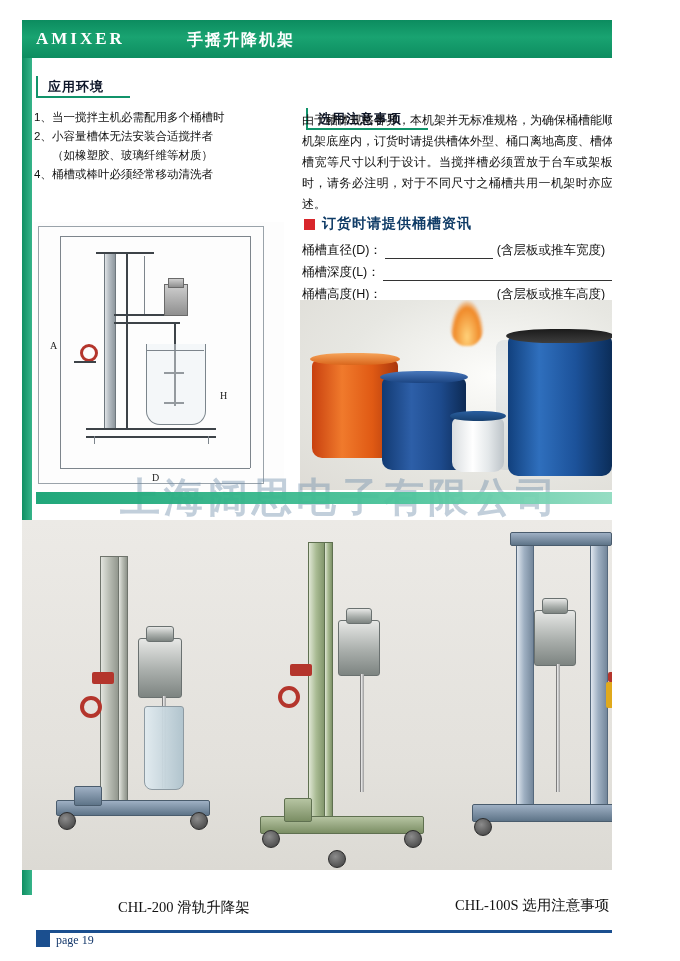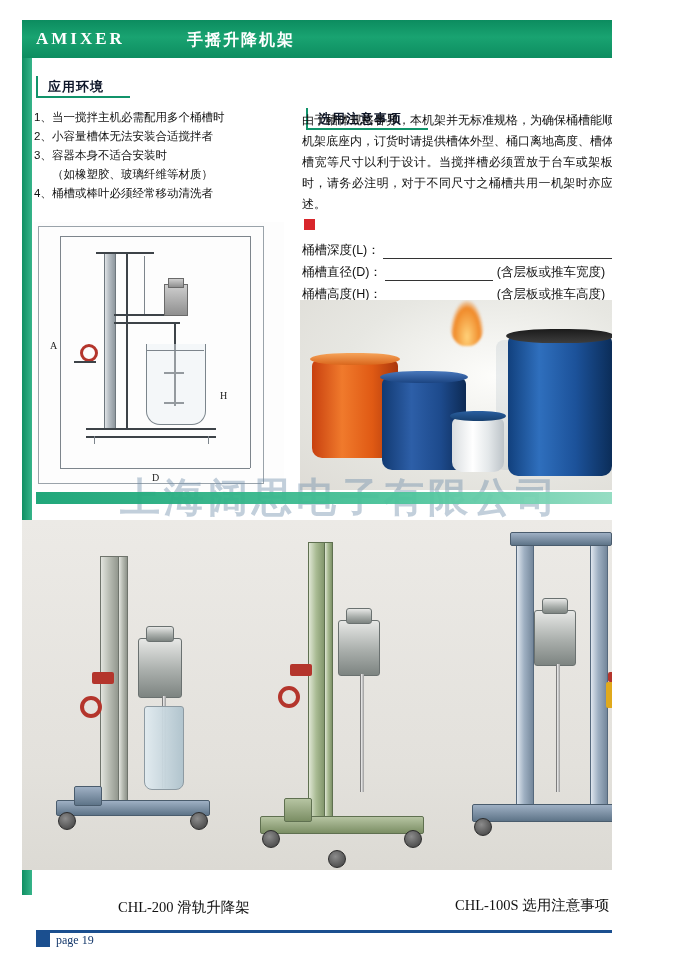--- a/index.html
+++ b/index.html
@@ -362,21 +362,20 @@
     <div class="brand">AMIXER</div>
     <div class="title">手摇升降机架</div>
   </div>
 
   <div class="sect-title" id="sect-env">应用环境</div>
   <div class="sect-title" id="sect-note">选用注意事项</div>
 
   <div class="env-list">
     <div>1、当一搅拌主机必需配用多个桶槽时</div>
     <div>2、小容量槽体无法安装合适搅拌者</div>
-    <div>3、容器本身不适合安装时</div>
     <div class="indent">（如橡塑胶、玻璃纤维等材质）</div>
     <div>4、桶槽或棒叶必须经常移动清洗者</div>
   </div>
 
   <div class="drawing">
     <div class="frame"></div>
 
     <div class="dl v" style="left:26px; top:14px; height:232px;"></div>
     <div class="dl h" style="left:26px; top:14px; width:190px;"></div>
     <div class="dl v" style="left:216px; top:14px; height:232px;"></div>
@@ -411,31 +410,32 @@
     <div class="dk h" style="left:40px; top:139px; width:22px;"></div>
 
     <div class="dim-label" style="left:16px; top:118px;">A</div>
     <div class="dim-label" style="left:186px; top:168px;">H</div>
     <div class="dim-label" style="left:118px; top:250px;">D</div>
   </div>
 
   <div class="note-text">由于槽体规格各异，本机架并无标准规格，为确保桶槽能顺利出入机架底座内，订货时请提供槽体外型、桶口离地高度、槽体深度及槽宽等尺寸以利于设计。当搅拌槽必须置放于台车或架板上移入时，请务必注明，对于不同尺寸之桶槽共用一机架时亦应详细叙述。</div>
 
   <div class="red-sq"></div>
+  <div class="order-title">订货时请提供桶槽资讯</div>
 
   <div class="fields">
+    <div class="field-row">
+      <span class="lbl">桶槽直径(D)：</span>
+      <span class="rule" style="width:108px;"></span>
+      <span class="suffix">(含层板或推车宽度)</span>
+    </div>
     <div class="field-row">
       <span class="lbl">桶槽深度(L)：</span>
       <span class="rule" style="width:230px;"></span>
       <span class="suffix"></span>
-    </div>
-    <div class="field-row">
-      <span class="lbl">桶槽直径(D)：</span>
-      <span class="rule" style="width:108px;"></span>
-      <span class="suffix">(含层板或推车宽度)</span>
     </div>
     <div class="field-row">
       <span class="lbl">桶槽高度(H)：</span>
       <span class="rule" style="width:108px;"></span>
       <span class="suffix">(含层板或推车高度)</span>
     </div>
     <div class="field-row">
       <span class="lbl">现场限高(A)：</span>
       <span class="rule" style="width:140px;"></span>
       <span class="suffix"></span>

